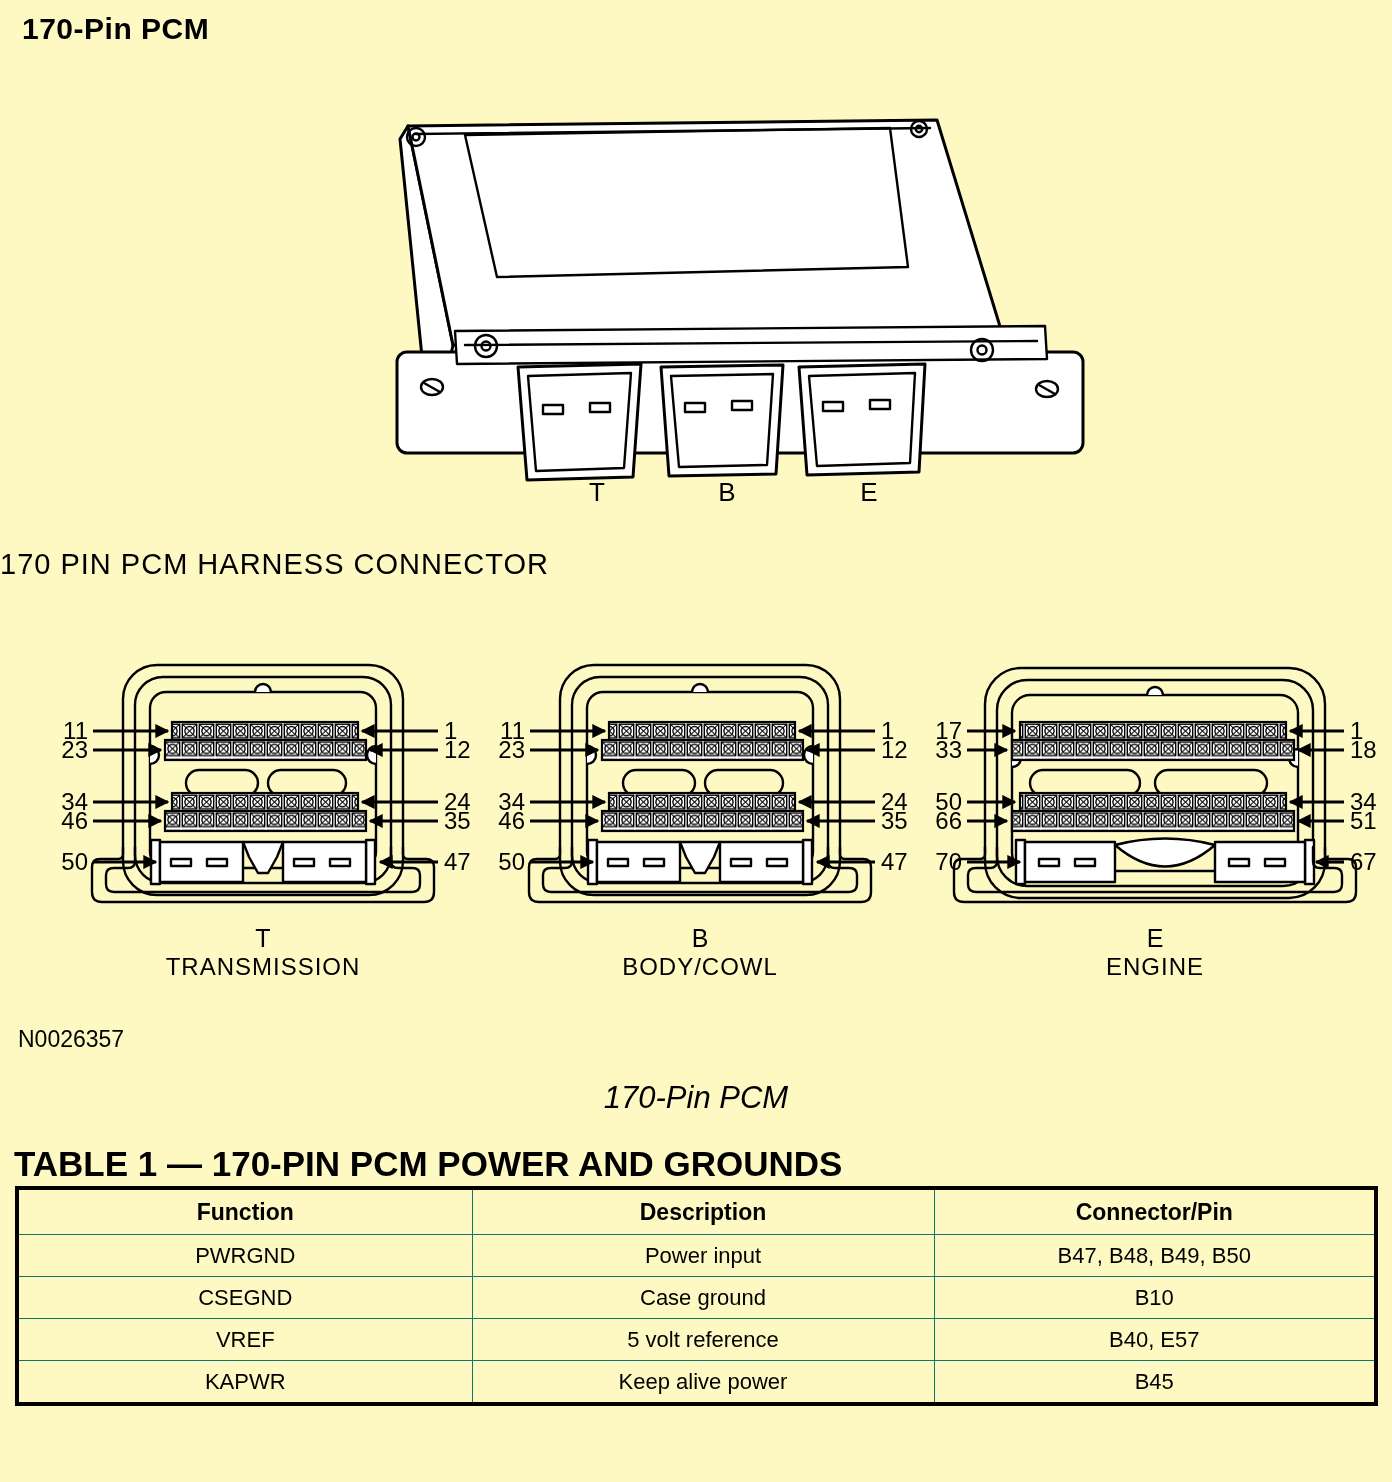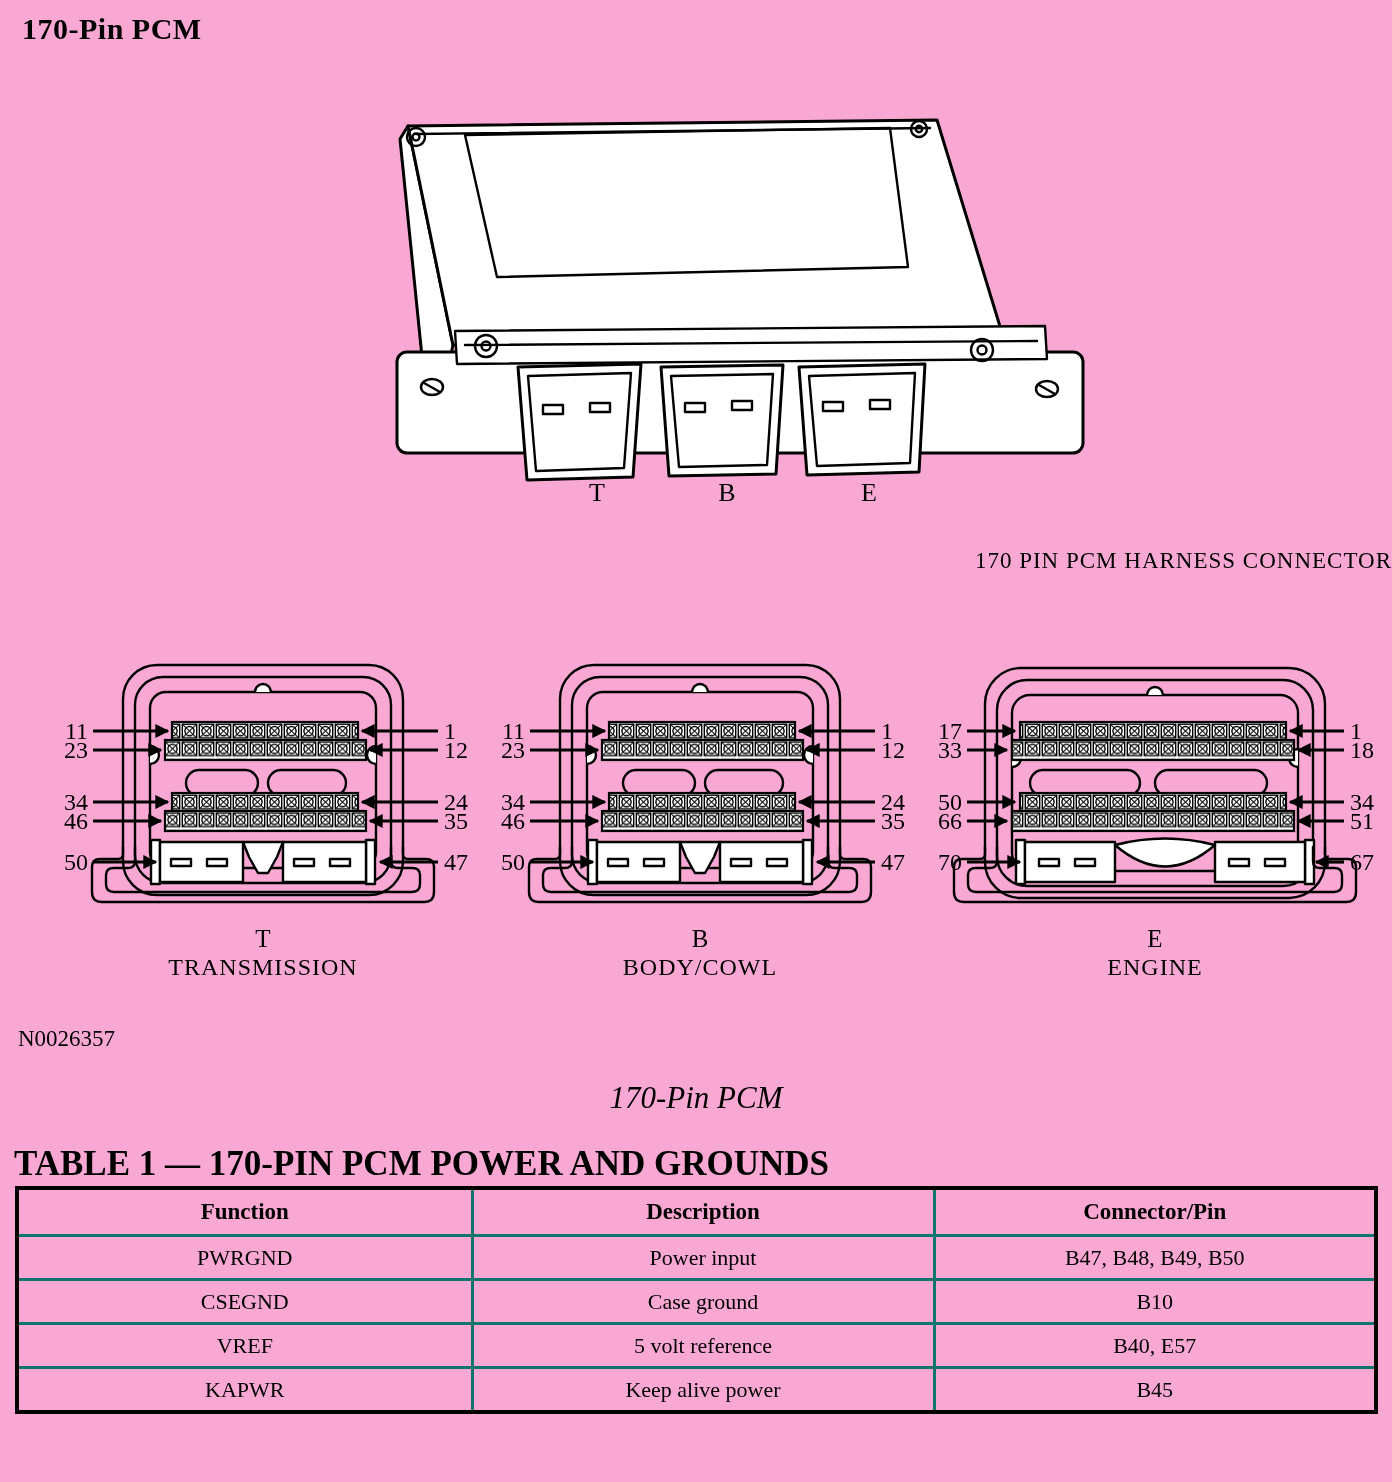--- a/index.html
+++ b/index.html
@@ -1,42 +1,42 @@
 <!DOCTYPE html>
 <html><head>
 <meta charset="utf-8">
 <style>
   html,body{margin:0;padding:0;background:#e8e8e8;}
   .page{
-    position:relative; width:1392px; height:1482px; background:#f9a8d4;
-    font-family:Liberation Serif, serif; color:#000; overflow:hidden;
+    position:relative; width:1392px; height:1482px; background:#fef9c3;
+    font-family:Liberation Sans, sans-serif; color:#000; overflow:hidden;
   }
   .abs{position:absolute;}
   h1.title{ left:22px; top:12px; position:absolute; margin:0;
     font-size:30px; font-weight:bold; letter-spacing:0.5px;}
-  .caption{ left:0; top:548px; width:100%; position:absolute; text-align:right;
-    font-size:23px; letter-spacing:1px;}
+  .caption{ left:0; top:548px; width:100%; position:absolute; text-align:left;
+    font-size:29px; letter-spacing:1px;}
   .fignum{ left:18px; top:1026px; position:absolute; font-size:23px;}
   .figtitle{ left:0; top:1080px; width:100%; position:absolute; text-align:center;
     font-size:31px; font-style:italic;}
   .tabletitle{ left:14px; top:1144px; position:absolute; font-size:35px; font-weight:bold;}
   svg{position:absolute; overflow:visible;}
   .ln{fill:none; stroke:#000; stroke-width:2.4; stroke-linejoin:round; stroke-linecap:round;}
   .fw{fill:#ffffff; stroke:#000; stroke-width:2.4; stroke-linejoin:round;}
   .fw3{fill:#ffffff; stroke:#000; stroke-width:3; stroke-linejoin:round;}
   .strip{fill:url(#pinpat); stroke:#000; stroke-width:2.2;}
   .arrow{stroke:#000; stroke-width:3.2; fill:none;}
   .pinlab{font-size:24px; fill:#000;}
   .endlab{text-anchor:end;}
   .cletter{font-size:25px; text-anchor:middle; fill:#000;}
   .cname{font-size:24px; text-anchor:middle; fill:#000; letter-spacing:1px;}
   .slabel{font-size:26px; text-anchor:middle; fill:#000;}
   table.pg{ position:absolute; left:15px; top:1186px; width:1363px;
     border-collapse:collapse; table-layout:fixed;}
-  table.pg th, table.pg td{ border:3px solid #0f766e; text-align:center; padding:0;}
+  table.pg th, table.pg td{ border:1px solid #0f766e; text-align:center; padding:0;}
   table.pg{border:4px solid #000;}
   table.pg th{ height:44px; font-size:23px; font-weight:bold;}
   table.pg td{ height:41px; font-size:22px; font-weight:normal;}
 </style>
 </head>
 <body>
 
 <div class="page">
 
   <h1 class="title">170-Pin PCM</h1>

